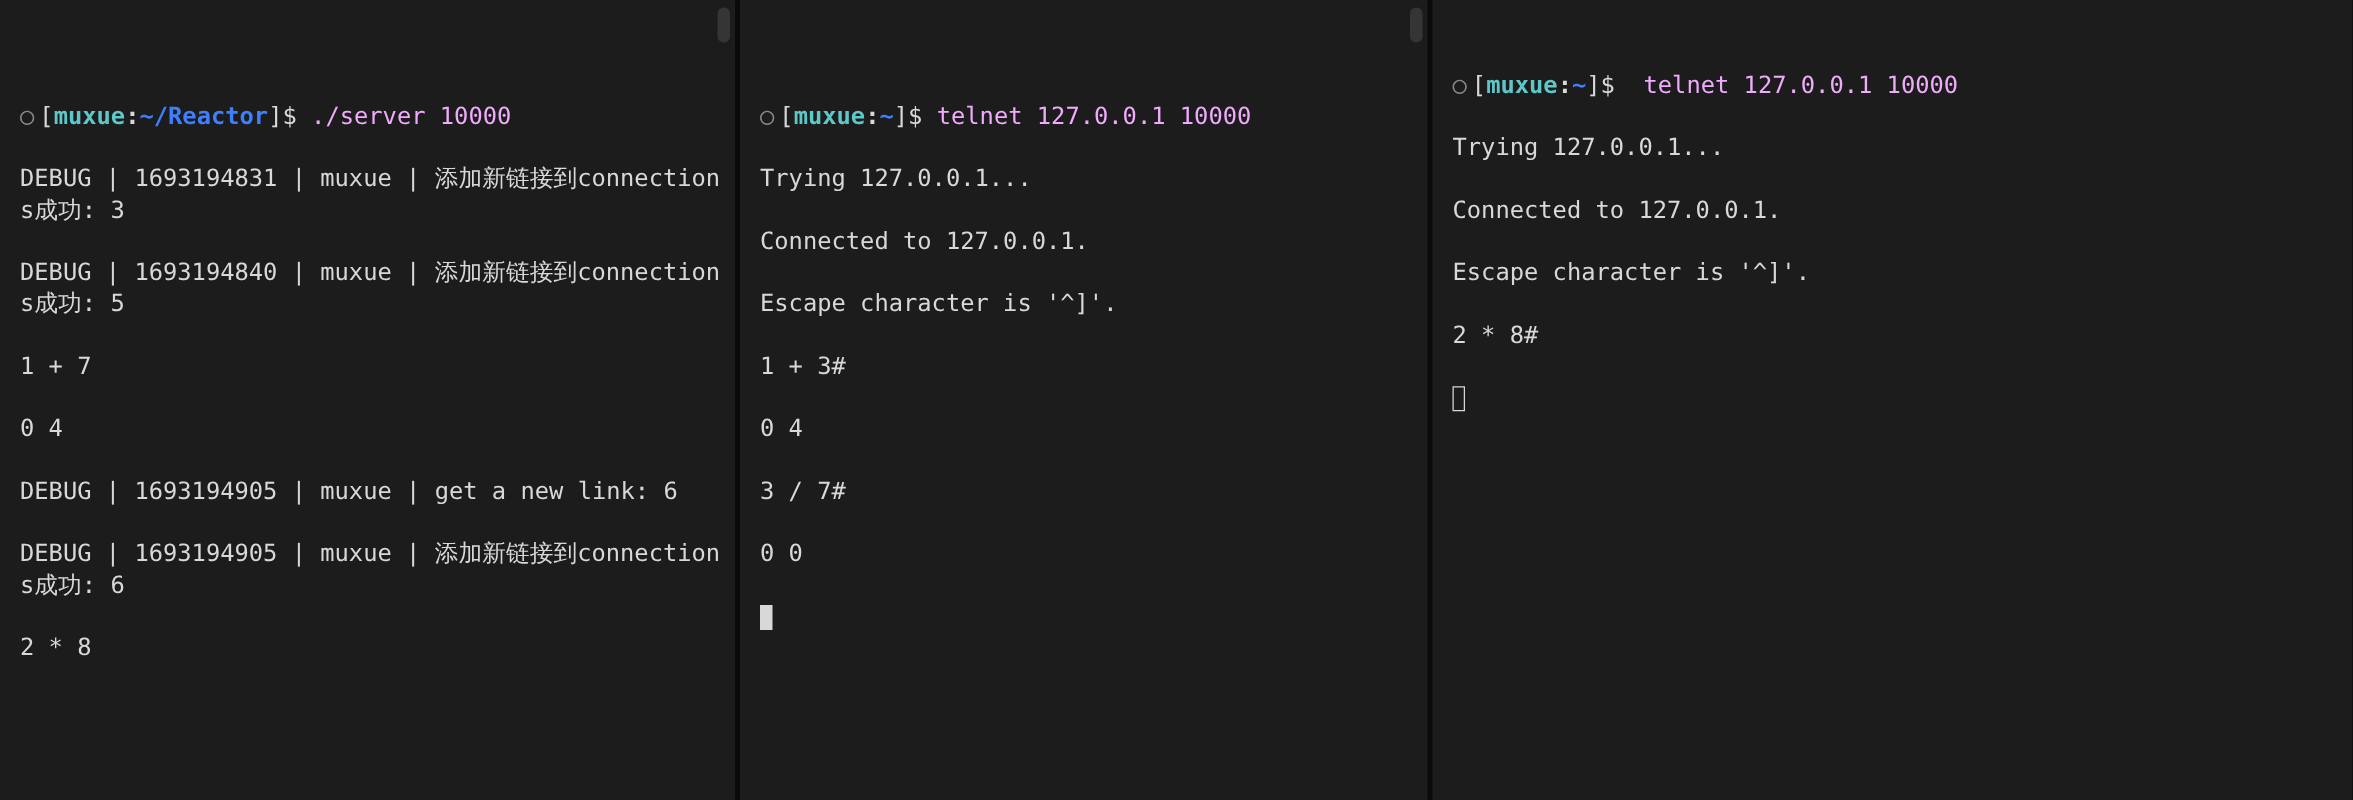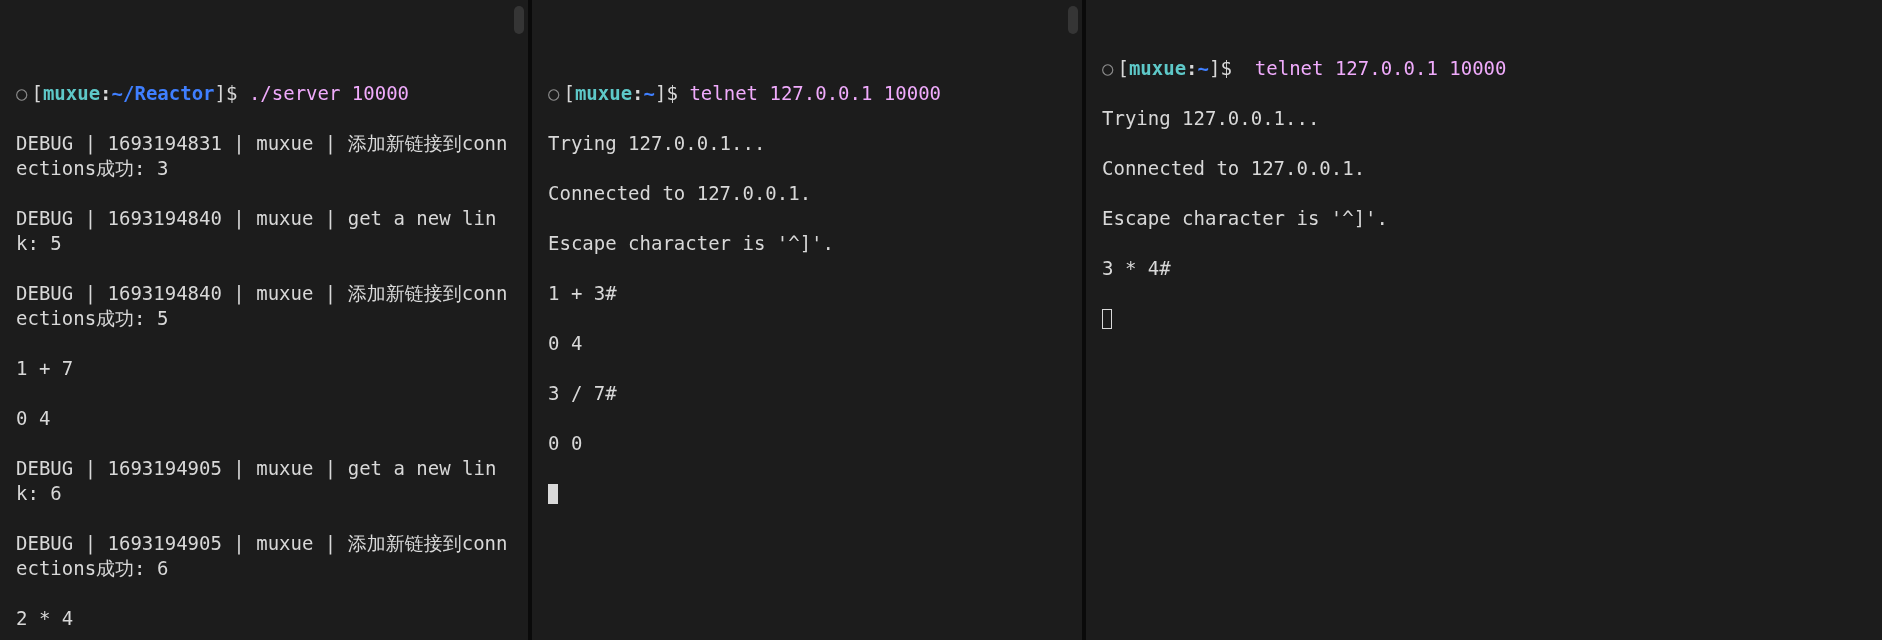--- a/index.html
+++ b/index.html
@@ -23,21 +23,21 @@
     height: 100%;
     background: #1c1c1c;
     padding: 6px 10px 10px 16px;
     white-space: pre-wrap;
     word-break: break-all;
     overflow: hidden;
   }
   .pane + .pane {
     border-left: 4px solid #0a0a0a;
   }
-  .pane-1 { width: 528px; }
+  .pane-1 { width: 588px; }
   .pane-2 { width: 554px; }
   .pane-3 { flex: 1; }
 
   .bullet {
     color: #8a8a8a;
     margin-right: 4px;
   }
   .br-open, .br-close { color: #d8d8d8; }
   .user  { color: #5ec8c8; font-weight: 600; margin-top: 32px; }
   .colon { color: #d8d8d8; font-weight: 600; }
@@ -75,27 +75,26 @@
 </style>
 </head>
 <body>
 
 <div class="workspace">
 
   <div class="pane pane-1">
     <div class="sb-track"></div>
     <span class="line"><span class="bullet">○</span><span class="br-open">[</span><span class="user">muxue</span><span class="colon">:</span><span class="path">~/Reactor</span><span class="br-close">]</span><span class="dollar">$</span> <span class="cmd">./server 10000</span></span>
 <span class="line">DEBUG | 1693194831 | muxue | 添加新链接到connections成功: 3</span>
-<span class="line">DEBUG | 1693194840 | muxue | get a new link: 5</span>
 <span class="line">DEBUG | 1693194840 | muxue | 添加新链接到connections成功: 5</span>
 <span class="line">1 + 7</span>
 <span class="line">0 4</span>
 <span class="line">DEBUG | 1693194905 | muxue | get a new link: 6</span>
 <span class="line">DEBUG | 1693194905 | muxue | 添加新链接到connections成功: 6</span>
-<span class="line">2 * 4</span>
+<span class="line">2 * 8</span>
 
 
 
 
 
 
   </div>
 
   <div class="pane pane-2">
     <div class="sb-track"></div>
@@ -108,17 +107,17 @@
 <span class="line">3 / 7#</span>
 <span class="line">0 0</span>
 <span class="line"><span class="cursor-block"></span></span>
   </div>
 
   <div class="pane pane-3">
     <span class="line"><span class="bullet">○</span><span class="br-open">[</span><span class="user">muxue</span><span class="colon">:</span><span class="path">~</span><span class="br-close">]</span><span class="dollar">$</span> <span class="cmd"> telnet 127.0.0.1 10000</span></span>
 <span class="line">Trying 127.0.0.1...</span>
 <span class="line">Connected to 127.0.0.1.</span>
 <span class="line">Escape character is '^]'.</span>
-<span class="line">3 * 4#</span>
+<span class="line">2 * 8#</span>
 <span class="line"><span class="cursor-hollow"></span></span>
   </div>
 
 </div>
 
 </body></html>

